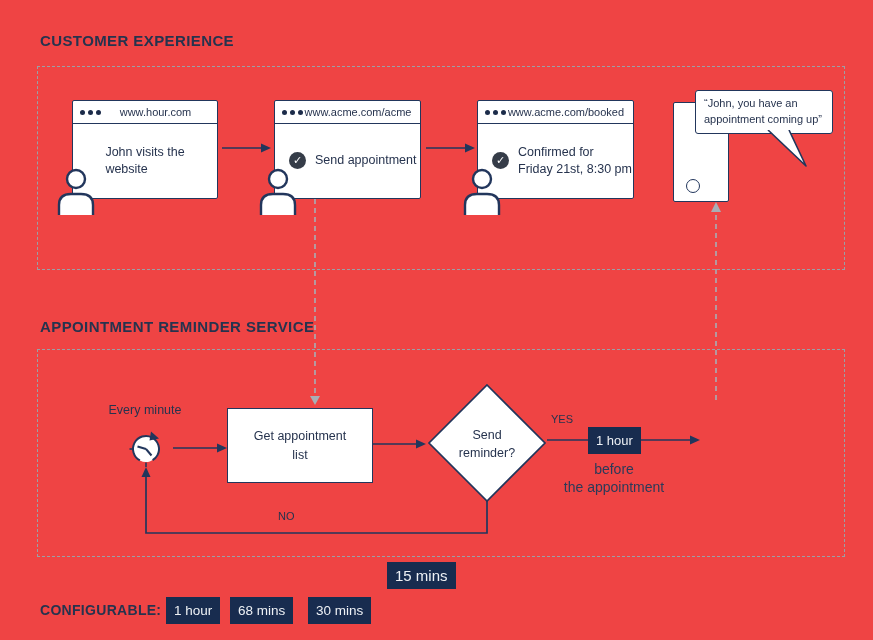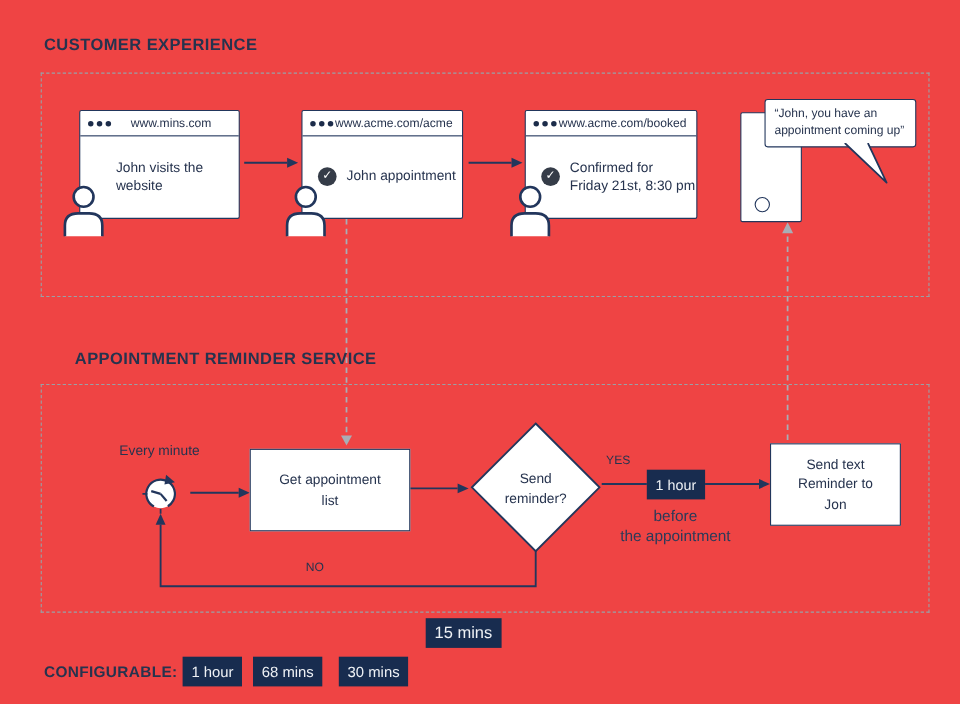--- a/index.html
+++ b/index.html
@@ -88,38 +88,38 @@
   <div class="abs section-title" style="left:40px;top:32px;">CUSTOMER EXPERIENCE</div>
   <div class="abs dashed-box" style="left:37px;top:66px;width:806px;height:202px;"></div>
 
   <div class="abs browser" style="left:72px;top:100px;width:144px;height:97px;">
     <div class="browser-bar">
       <span class="dots">
           <i></i>
           <i></i>
           <i></i>
         </span>
-      <span class="url">www.mins.com</span>
+      <span class="url">www.hour.com</span>
     </div>
     <div class="browser-body pre">John visits the
 website</div>
   </div>
 
   <div class="abs browser" style="left:274px;top:100px;width:145px;height:97px;">
     <div class="browser-bar">
       <span class="dots">
           <i></i>
           <i></i>
           <i></i>
         </span>
       <span class="url">www.acme.com/acme</span>
     </div>
     <div class="browser-body leftish">
       <span class="check">✓</span>
-      <span>John appointment</span>
+      <span>Send appointment</span>
     </div>
   </div>
 
   <div class="abs browser" style="left:477px;top:100px;width:155px;height:97px;">
     <div class="browser-bar">
       <span class="dots">
           <i></i>
           <i></i>
           <i></i>
         </span>
@@ -148,21 +148,21 @@
   <div class="abs phone" style="left:673px;top:102px;">
     <span class="home"></span>
   </div>
 
   <div class="abs bubble pre" style="left:695px;top:90px;width:120px;">“John, you have an
 appointment coming up”</div>
   <svg class="abs tail" style="left:762px;top:129.5px;" width="52" height="42" viewBox="0 0 52 42">
     <path d="M6,0 L44,36 L27,0" fill="#fff" stroke="#22365c" stroke-width="1.6" stroke-linejoin="round"></path>
   </svg>
 
-  <div class="abs section-title" style="left:40px;top:318px;margin-left:28px;">APPOINTMENT REMINDER SERVICE</div>
+  <div class="abs section-title" style="left:40px;top:318px;">APPOINTMENT REMINDER SERVICE</div>
   <div class="abs dashed-box" style="left:37px;top:349px;width:806px;height:206px;"></div>
 
   <div class="abs" style="left:97px;top:403px;width:96px;text-align:center;font-size:12.5px;z-index:3;">Every minute</div>
   <svg class="abs icon-layer" style="left:128px;top:430px;" width="36" height="38" viewBox="0 0 36 38">
     <circle cx="18" cy="19" r="13" fill="#fff" stroke="#22365c" stroke-width="2" stroke-dasharray="68 14" transform="rotate(118 18 19)"></circle>
     <polygon points="23,1.5 31,8.5 21.5,10.5" fill="#22365c"></polygon>
     <line x1="18" y1="19" x2="9.5" y2="16.5" stroke="#22365c" stroke-width="2"></line>
     <line x1="18" y1="19" x2="23.5" y2="25.5" stroke="#22365c" stroke-width="2"></line>
     <line x1="1.5" y1="19" x2="6" y2="19" stroke="#22365c" stroke-width="1.6"></line>
     <line x1="18" y1="32.5" x2="18" y2="37" stroke="#22365c" stroke-width="1.6"></line>
@@ -172,23 +172,20 @@
 reminder?</div>
 
   <div class="abs node pre" style="left:227px;top:408px;width:144px;height:73px;">Get appointment
 list</div>
 
   <div class="abs label-sm" style="left:551px;top:413px;">YES</div>
   <div class="abs chip" style="left:588px;top:427px;">1 hour</div>
   <div class="abs caption pre" style="left:544px;top:460px;width:140px;">before
 the appointment</div>
 
-  <div class="abs node pre" style="left:700px;top:403px;width:117px;height:73px;">Send text
-Reminder to
-Jon</div>
 
   <div class="abs label-sm" style="left:278px;top:510px;">NO</div>
 
   <div class="abs config-label" style="left:40px;top:602px;">CONFIGURABLE:</div>
   <div class="abs chip" style="left:166px;top:597px;font-size:13.5px;height:27px;">1 hour</div>
   <div class="abs chip" style="left:230px;top:597px;font-size:13.5px;height:27px;">68 mins</div>
   <div class="abs chip" style="left:308px;top:597px;font-size:13.5px;height:27px;">30 mins</div>
   <div class="abs chip" style="left:387px;top:562px;font-size:15px;height:27px;">15 mins</div>
 
 </div>

